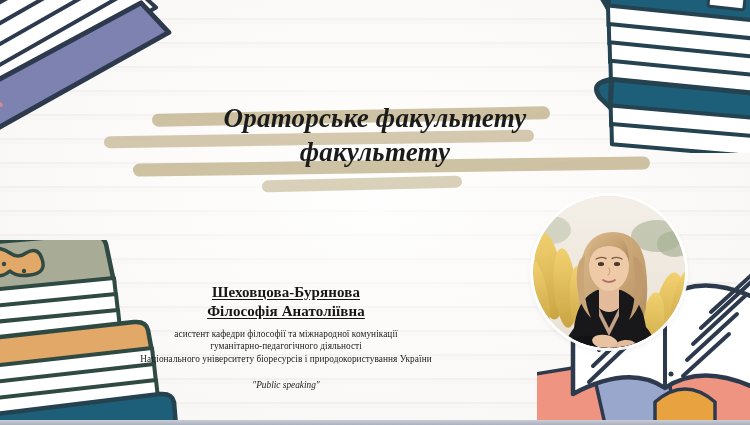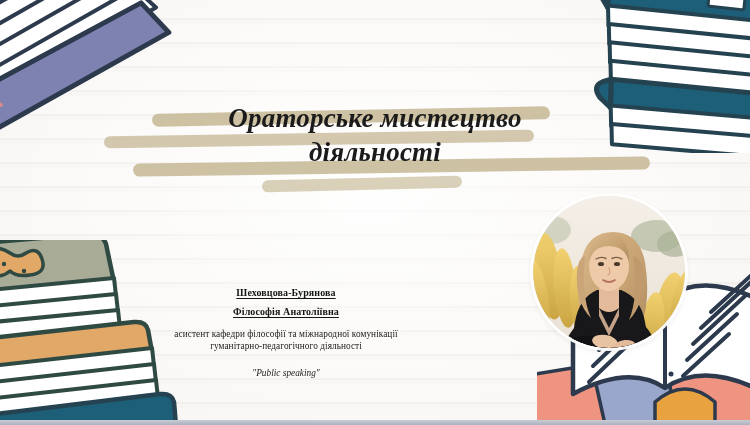--- a/index.html
+++ b/index.html
@@ -92,21 +92,21 @@
   #author-block {
     position:absolute;
     left:86px; top:283px;
     width:400px;
     text-align:center;
     z-index:6;
   }
   .author-name {
     font-family:"Liberation Serif", serif;
     font-weight:bold;
-    font-size:10px;
+    font-size:15px;
     line-height:19px;
     color:#161616;
     text-decoration:underline;
     text-underline-offset:2px;
     letter-spacing:0.1px;
   }
   .affil {
     font-family:"Liberation Serif", serif;
     font-size:9.3px;
     line-height:12.3px;
@@ -256,24 +256,24 @@
     </svg>
   </div>
 
   <div class="hl" id="hl-1"></div>
   <div class="hl" id="hl-2"></div>
   <div class="hl" id="hl-3"></div>
   <div class="hl" id="hl-4"></div>
 
   <div id="title-block">
     <div class="title-row">
-      <span class="title-line">Ораторське мистецтво</span>
+      <span class="title-line">Ораторське факультету</span>
     </div>
     <div class="title-row">
-      <span class="title-line">діяльності</span>
+      <span class="title-line">факультету</span>
     </div>
   </div>
 
   <div id="portrait">
     <svg viewBox="0 0 152 152" xmlns="http://www.w3.org/2000/svg">
       <defs>
         <clipPath id="circClip">
             <circle cx="76" cy="76" r="76"></circle>
           </clipPath>
         <linearGradient id="skyG" x1="0" y1="0" x2="0" y2="1">
@@ -341,20 +341,21 @@
     </svg>
   </div>
 
   <div id="author-block">
     <div class="author-name">Шеховцова-Бурянова</div>
     <div class="author-name">Філософія Анатоліївна</div>
 
     <div class="affil-group">
       <div class="affil">асистент кафедри філософії та міжнародної комунікації</div>
       <div class="affil">гуманітарно-педагогічного діяльності</div>
+      <div class="affil">Національного університету біоресурсів і природокористування України</div>
     </div>
 
 
     <div id="role-2">
       <div class="role-sub">"Public speaking"</div>
     </div>
   </div>
 
   <div id="bottom-edge"></div>
 </div>

